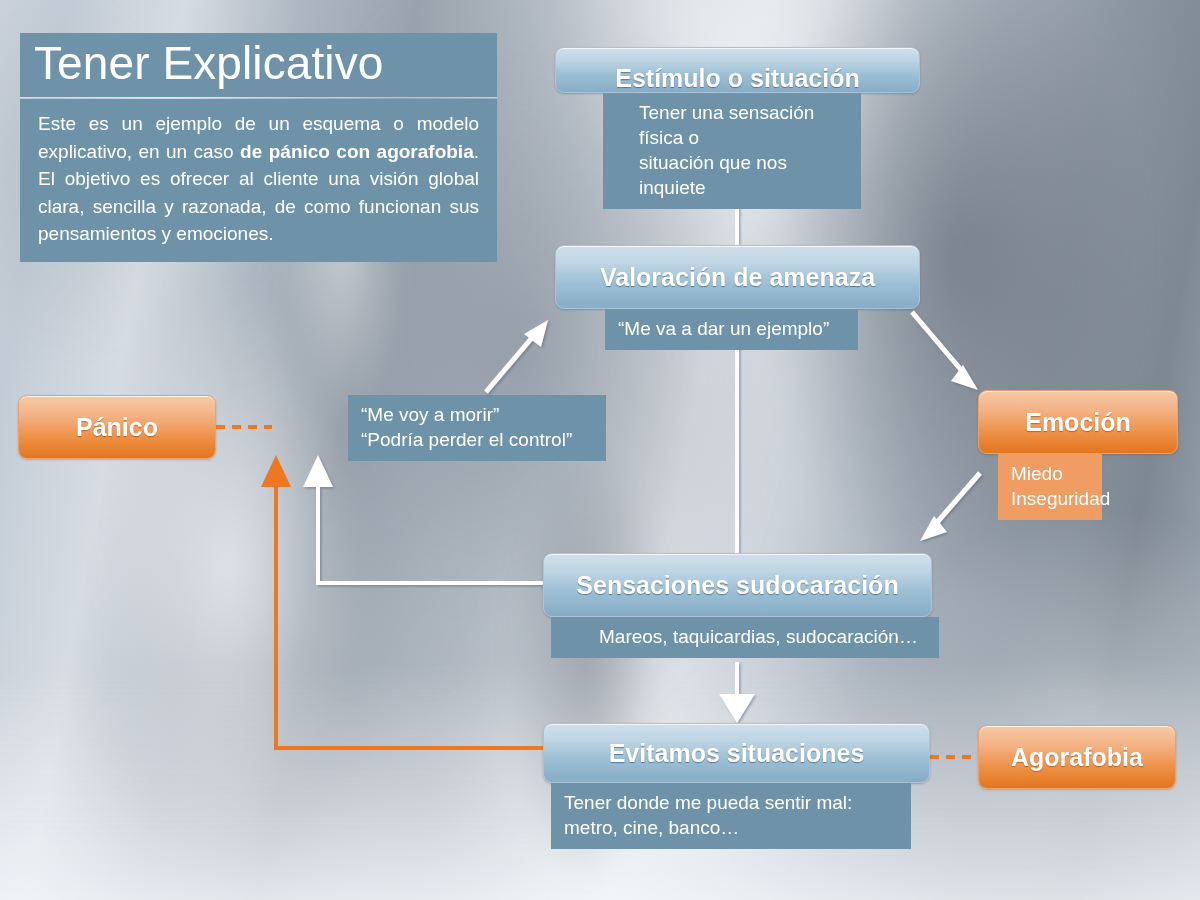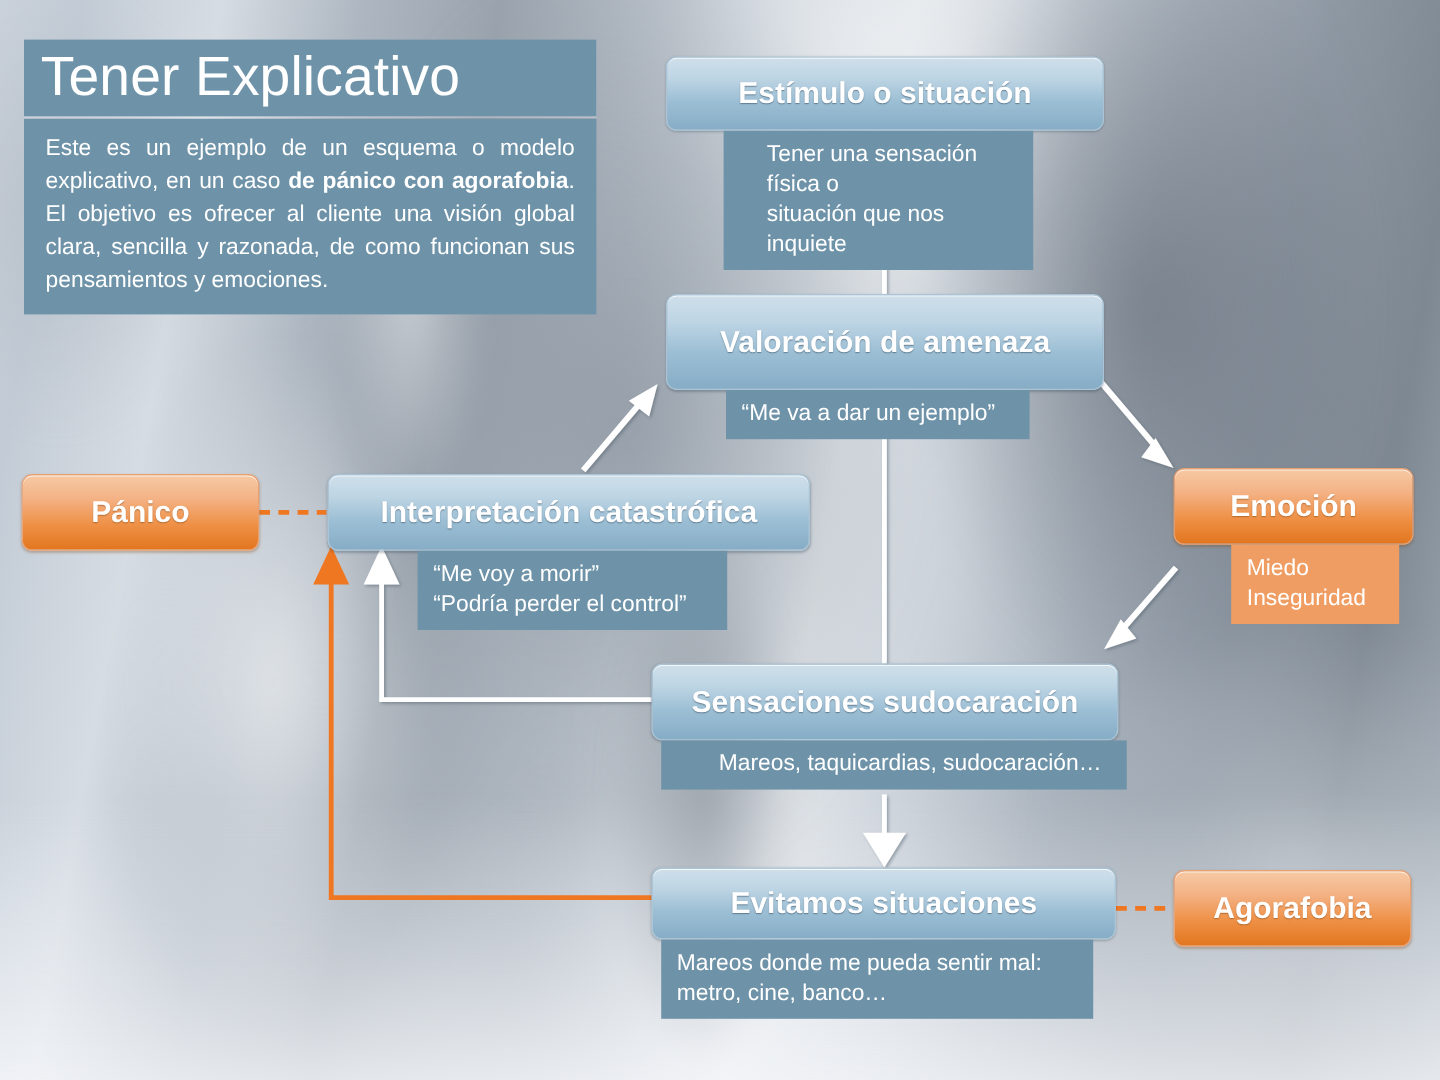--- a/index.html
+++ b/index.html
@@ -170,72 +170,69 @@
   <div id="title-panel" class="abs">
     <div id="title-bar">
       <div class="t">Tener Explicativo</div>
     </div>
     <div id="intro-box">
       <p><span>Este es un ejemplo de un esquema o modelo explicativo, en un caso </span><b>de pánico con agorafobia</b><span>. El objetivo es ofrecer al cliente una visión global clara, sencilla y razonada, de como funcionan sus pensamientos y emociones.</span></p>
     </div>
   </div>
 
   <div class="node" style="left:555px;top:47px;">
-    <div class="pill" style="width:365px;height:62px;">
+    <div class="pill" style="width:365px;height:46px;align-items:flex-end;">
       <span class="lbl">Estímulo o situación</span>
     </div>
     <div class="body" style="width:258px;margin-left:48px;padding-left:36px;">
       <div class="txt">Tener una sensación física o
 situación que nos inquiete</div>
     </div>
   </div>
 
   <div class="node" style="left:555px;top:245px;">
-    <div class="pill" style="width:365px;height:80px;">
+    <div class="pill" style="width:365px;height:64px;">
       <span class="lbl">Valoración de amenaza</span>
     </div>
     <div class="body" style="width:253px;margin-left:50px;">
       <div class="txt">“Me va a dar un ejemplo”</div>
     </div>
   </div>
 
   <div class="node" style="left:273px;top:395px;">
-    <div class="pill" style="width:402px;height:64px;">
-      <span class="lbl">Interpretación catastrófica</span>
-    </div>
     <div class="body" style="width:258px;margin-left:75px;">
       <div class="txt">“Me voy a morir”
 “Podría perder el control”</div>
     </div>
   </div>
 
   <div class="node" style="left:543px;top:553px;">
     <div class="pill" style="width:389px;height:64px;">
       <span class="lbl">Sensaciones sudocaración</span>
     </div>
     <div class="body" style="width:388px;margin-left:8px;padding-left:48px;">
       <div class="txt">Mareos, taquicardias, sudocaración…</div>
     </div>
   </div>
 
   <div class="node" style="left:543px;top:723px;">
     <div class="pill" style="width:387px;height:60px;">
       <span class="lbl">Evitamos situaciones</span>
     </div>
     <div class="body" style="width:360px;margin-left:8px;">
-      <div class="txt">Mareos donde me pueda sentir mal:
+      <div class="txt">Tener donde me pueda sentir mal:
 metro, cine, banco…</div>
     </div>
   </div>
 
   <div class="node" style="left:978px;top:390px;">
     <div class="pill-orange" style="width:200px;height:64px;">
       <span class="lbl">Emoción</span>
     </div>
-    <div class="body-orange" style="width:140px;margin-left:48px;">
+    <div class="body-orange" style="width:104px;margin-left:20px;">
       <div class="txt">Miedo
 Inseguridad</div>
     </div>
   </div>
 
   <div class="node" style="left:18px;top:395px;">
     <div class="pill-orange" style="width:198px;height:64px;">
       <span class="lbl">Pánico</span>
     </div>
   </div>

